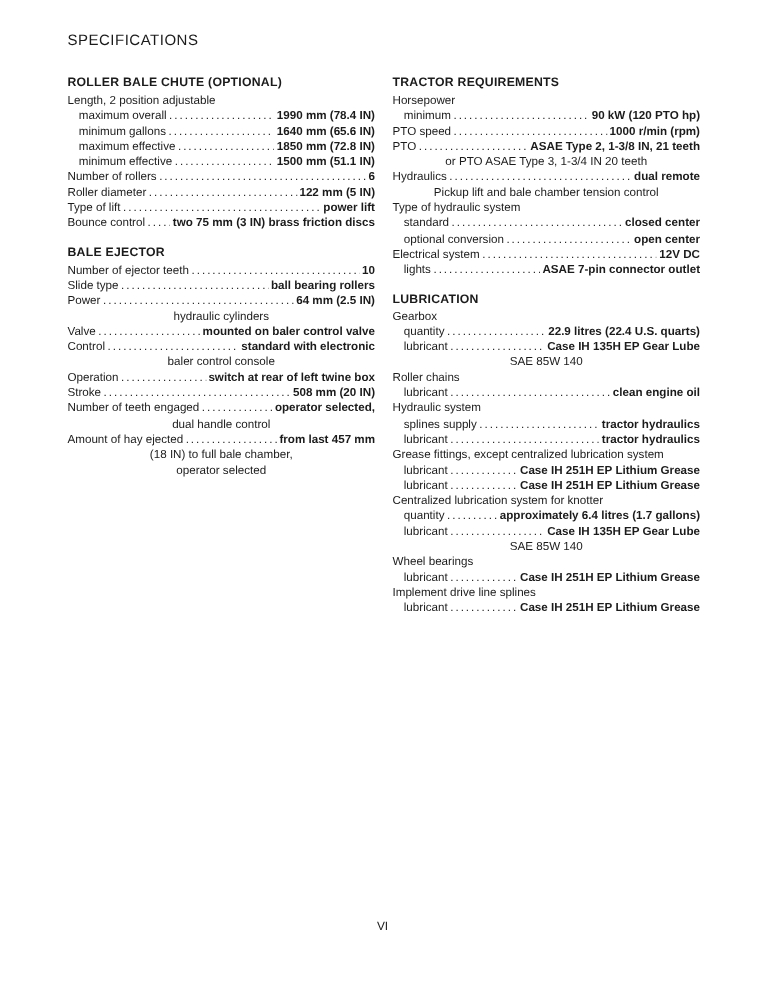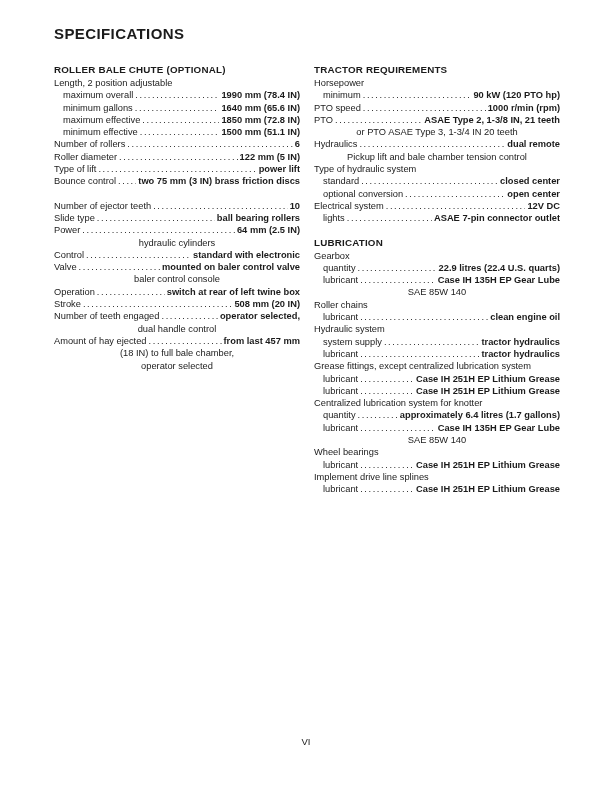--- a/index.html
+++ b/index.html
@@ -8,22 +8,22 @@
     width: 612px; height: 792px;
     margin: 0 auto;
     background: #ffffff;
     font-family: "Liberation Sans", sans-serif;
     color: #1b1b1b;
     position: relative;
     overflow: hidden;
   }
   .page { padding: 25px 52px 0 54px; }
   .doc-title {
-    font-size: 15px;
-    font-weight: bold;
+    font-size: 12px;
+    font-weight: normal;
     letter-spacing: 0.4px;
   }
   .columns {
     display: flex;
     gap: 14px;
     margin-top: 22px;
   }
   .col { flex: 1 1 0; min-width: 0; }
   .sec { margin-bottom: 12px; }
   .sec-title {
@@ -108,45 +108,46 @@
             <span class="dots"></span>
             <span class="value">power lift</span>
           </div>
           <div class="line spec">
             <span class="label">Bounce control</span>
             <span class="dots"></span>
             <span class="value">two 75 mm (3 IN) brass friction discs</span>
           </div>
         </section>
         <section class="sec">
+          <h2 class="sec-title">BALE EJECTOR</h2>
           <div class="line spec">
             <span class="label">Number of ejector teeth</span>
             <span class="dots"></span>
             <span class="value">10</span>
           </div>
           <div class="line spec">
             <span class="label">Slide type</span>
             <span class="dots"></span>
             <span class="value">ball bearing rollers</span>
           </div>
           <div class="line spec">
             <span class="label">Power</span>
             <span class="dots"></span>
             <span class="value">64 mm (2.5 IN)</span>
           </div>
           <div class="line cont">hydraulic cylinders</div>
           <div class="line spec">
+            <span class="label">Valve</span>
+            <span class="dots"></span>
+            <span class="value">mounted on baler control valve</span>
+          </div>
+          <div class="line spec">
             <span class="label">Control</span>
             <span class="dots"></span>
             <span class="value">standard with electronic</span>
-          </div>
-          <div class="line spec">
-            <span class="label">Valve</span>
-            <span class="dots"></span>
-            <span class="value">mounted on baler control valve</span>
           </div>
           <div class="line cont">baler control console</div>
           <div class="line spec">
             <span class="label">Operation</span>
             <span class="dots"></span>
             <span class="value">switch at rear of left twine box</span>
           </div>
           <div class="line spec">
             <span class="label">Stroke</span>
             <span class="dots"></span>
@@ -230,21 +231,21 @@
           </div>
           <div class="line cont">SAE 85W 140</div>
           <div class="line text">Roller chains</div>
           <div class="line spec ind">
             <span class="label">lubricant</span>
             <span class="dots"></span>
             <span class="value">clean engine oil</span>
           </div>
           <div class="line text">Hydraulic system</div>
           <div class="line spec ind">
-            <span class="label">system supply</span>
+            <span class="label">splines supply</span>
             <span class="dots"></span>
             <span class="value">tractor hydraulics</span>
           </div>
           <div class="line spec ind">
             <span class="label">lubricant</span>
             <span class="dots"></span>
             <span class="value">tractor hydraulics</span>
           </div>
           <div class="line text">Grease fittings, except centralized lubrication system</div>
           <div class="line spec ind">

